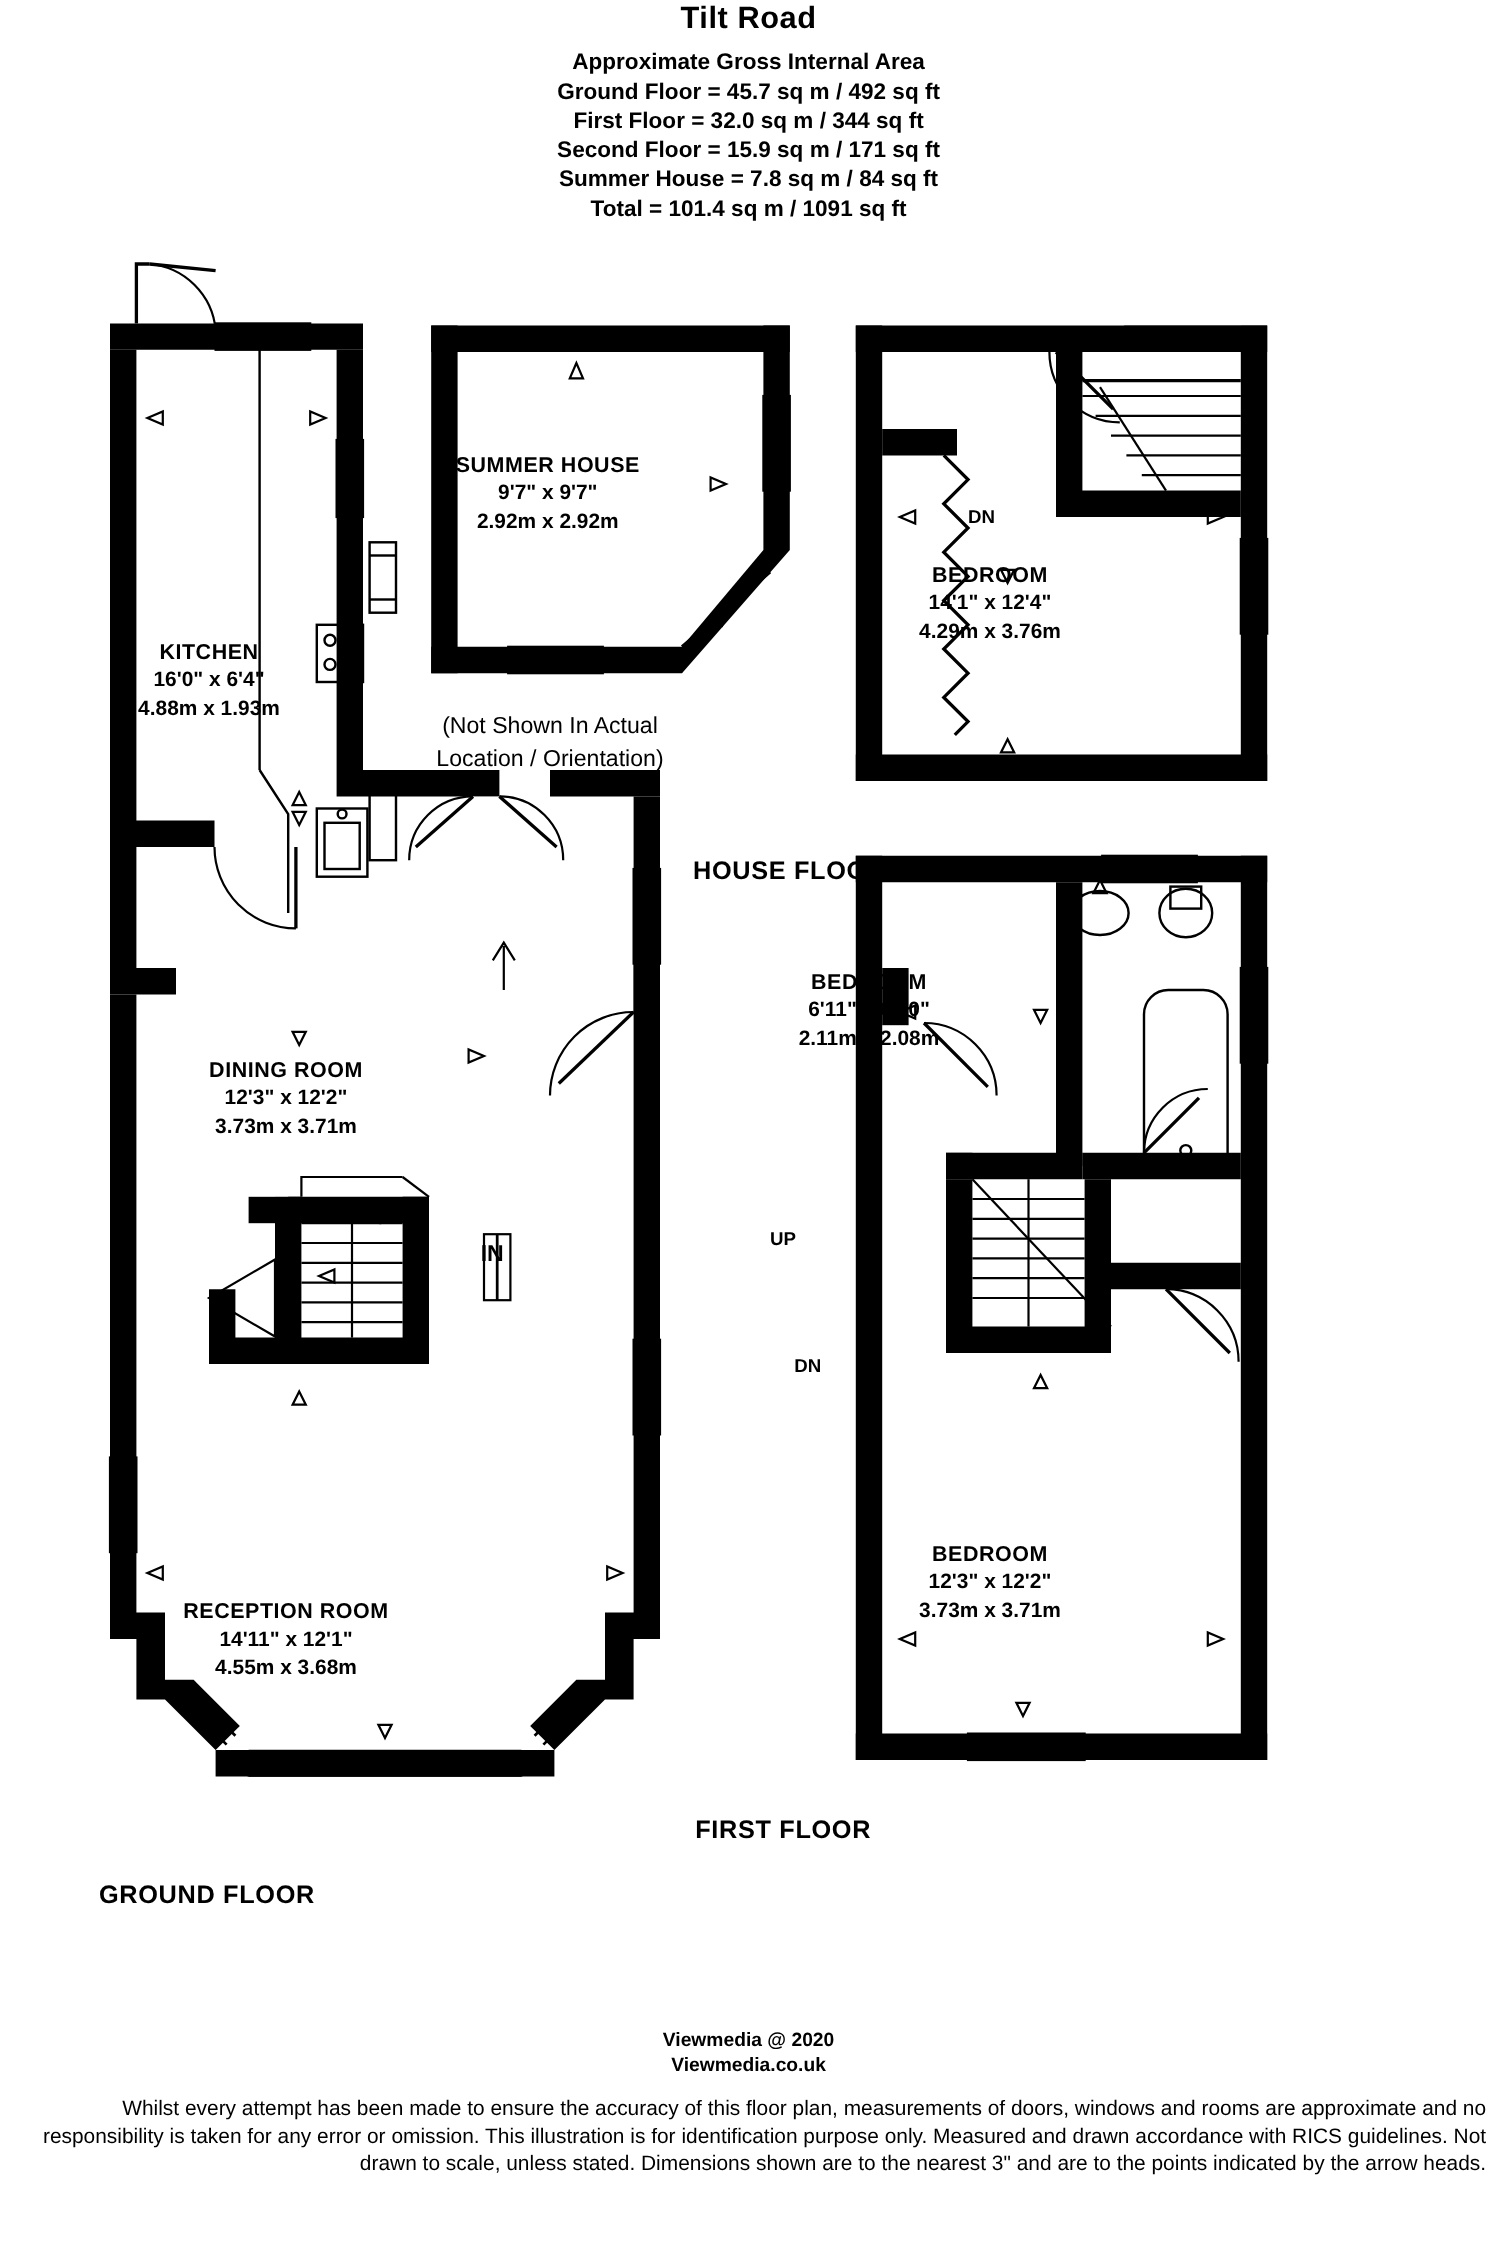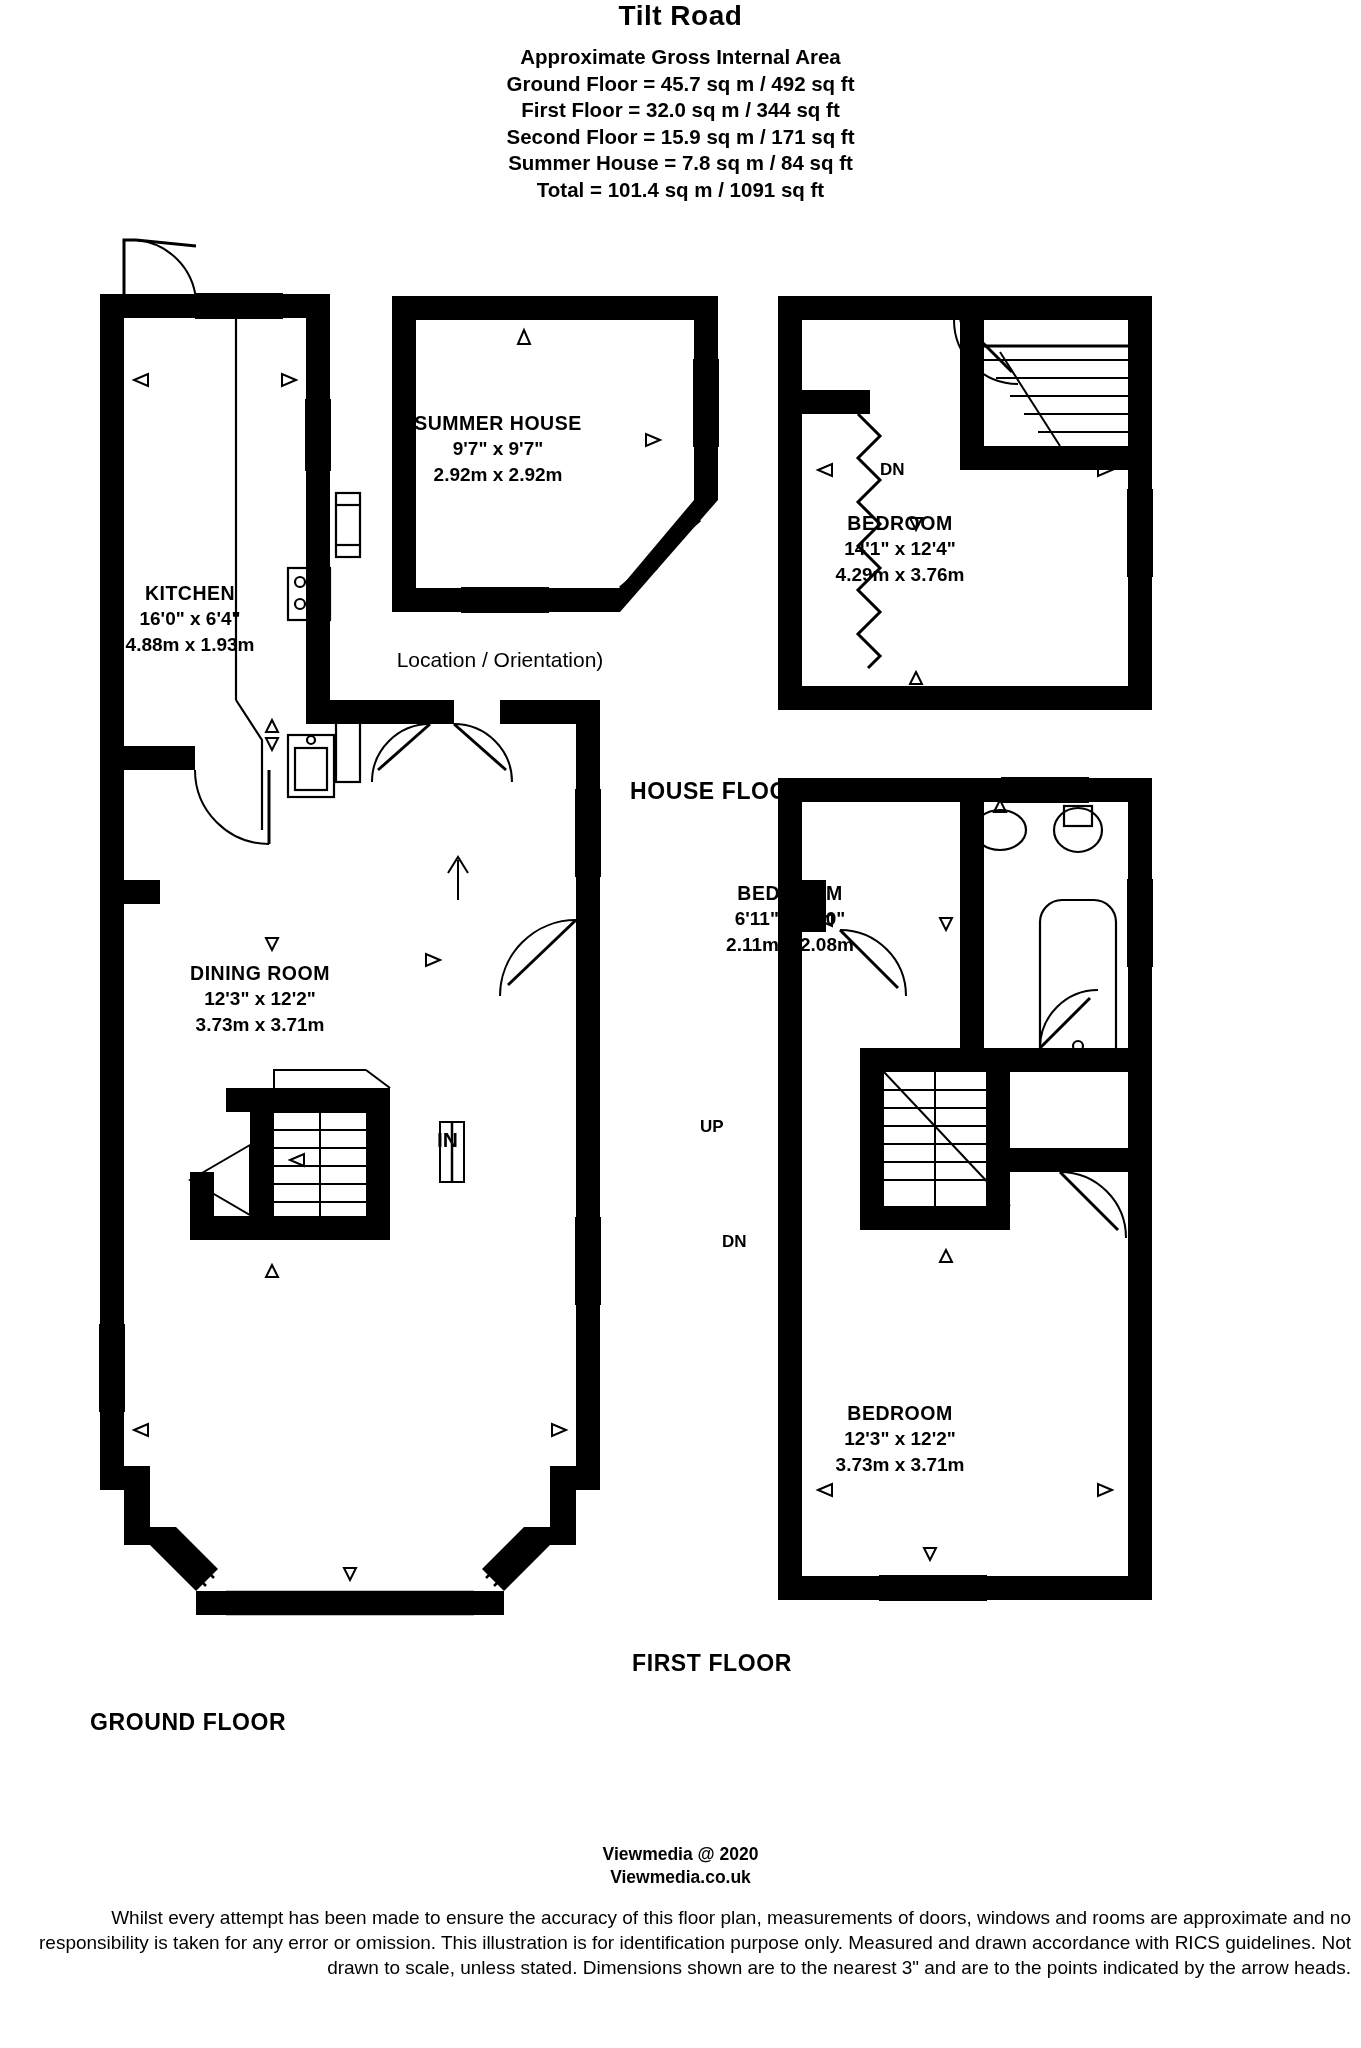--- a/index.html
+++ b/index.html
@@ -374,33 +374,39 @@
     <div>16'0" x 6'4"</div>
     <div>4.88m x 1.93m</div>
   </div>
 
   <div class="lbl" style="left:110px; top:960px; width:300px;">
     <div class="rm">DINING ROOM</div>
     <div>12'3" x 12'2"</div>
     <div>3.73m x 3.71m</div>
   </div>
 
+  <div class="lbl" style="left:100px; top:1452px; width:320px;">
+    <div class="rm">RECEPTION ROOM</div>
+    <div>14'11" x 12'1"</div>
+    <div>4.55m x 3.68m</div>
+  </div>
 
   <div class="small-lbl" style="left:340px; top:1098px;">UP</div>
 
   <div class="small-lbl" style="left:437px; top:1128px; font-size:21px;">IN</div>
 
   <div class="floor-name" style="left:90px; top:1709px;">GROUND FLOOR</div>
 
   <div class="lbl" style="left:338px; top:410px; width:320px;">
     <div class="rm">SUMMER HOUSE</div>
     <div>9'7" x 9'7"</div>
     <div>2.92m x 2.92m</div>
   </div>
   <div class="note" style="left:290px; top:645px; width:420px;">
+    <div>(Not Shown In Actual</div>
     <div>Location / Orientation)</div>
   </div>
 
   <div class="lbl" style="left:690px; top:510px; width:420px;">
     <div class="rm">BEDROOM</div>
     <div>14'1" x 12'4"</div>
     <div>4.29m x 3.76m</div>
   </div>
   <div class="small-lbl" style="left:880px; top:460px;">DN</div>
   <div class="floor-name" style="left:630px; top:778px;">HOUSE FLOOR</div>

